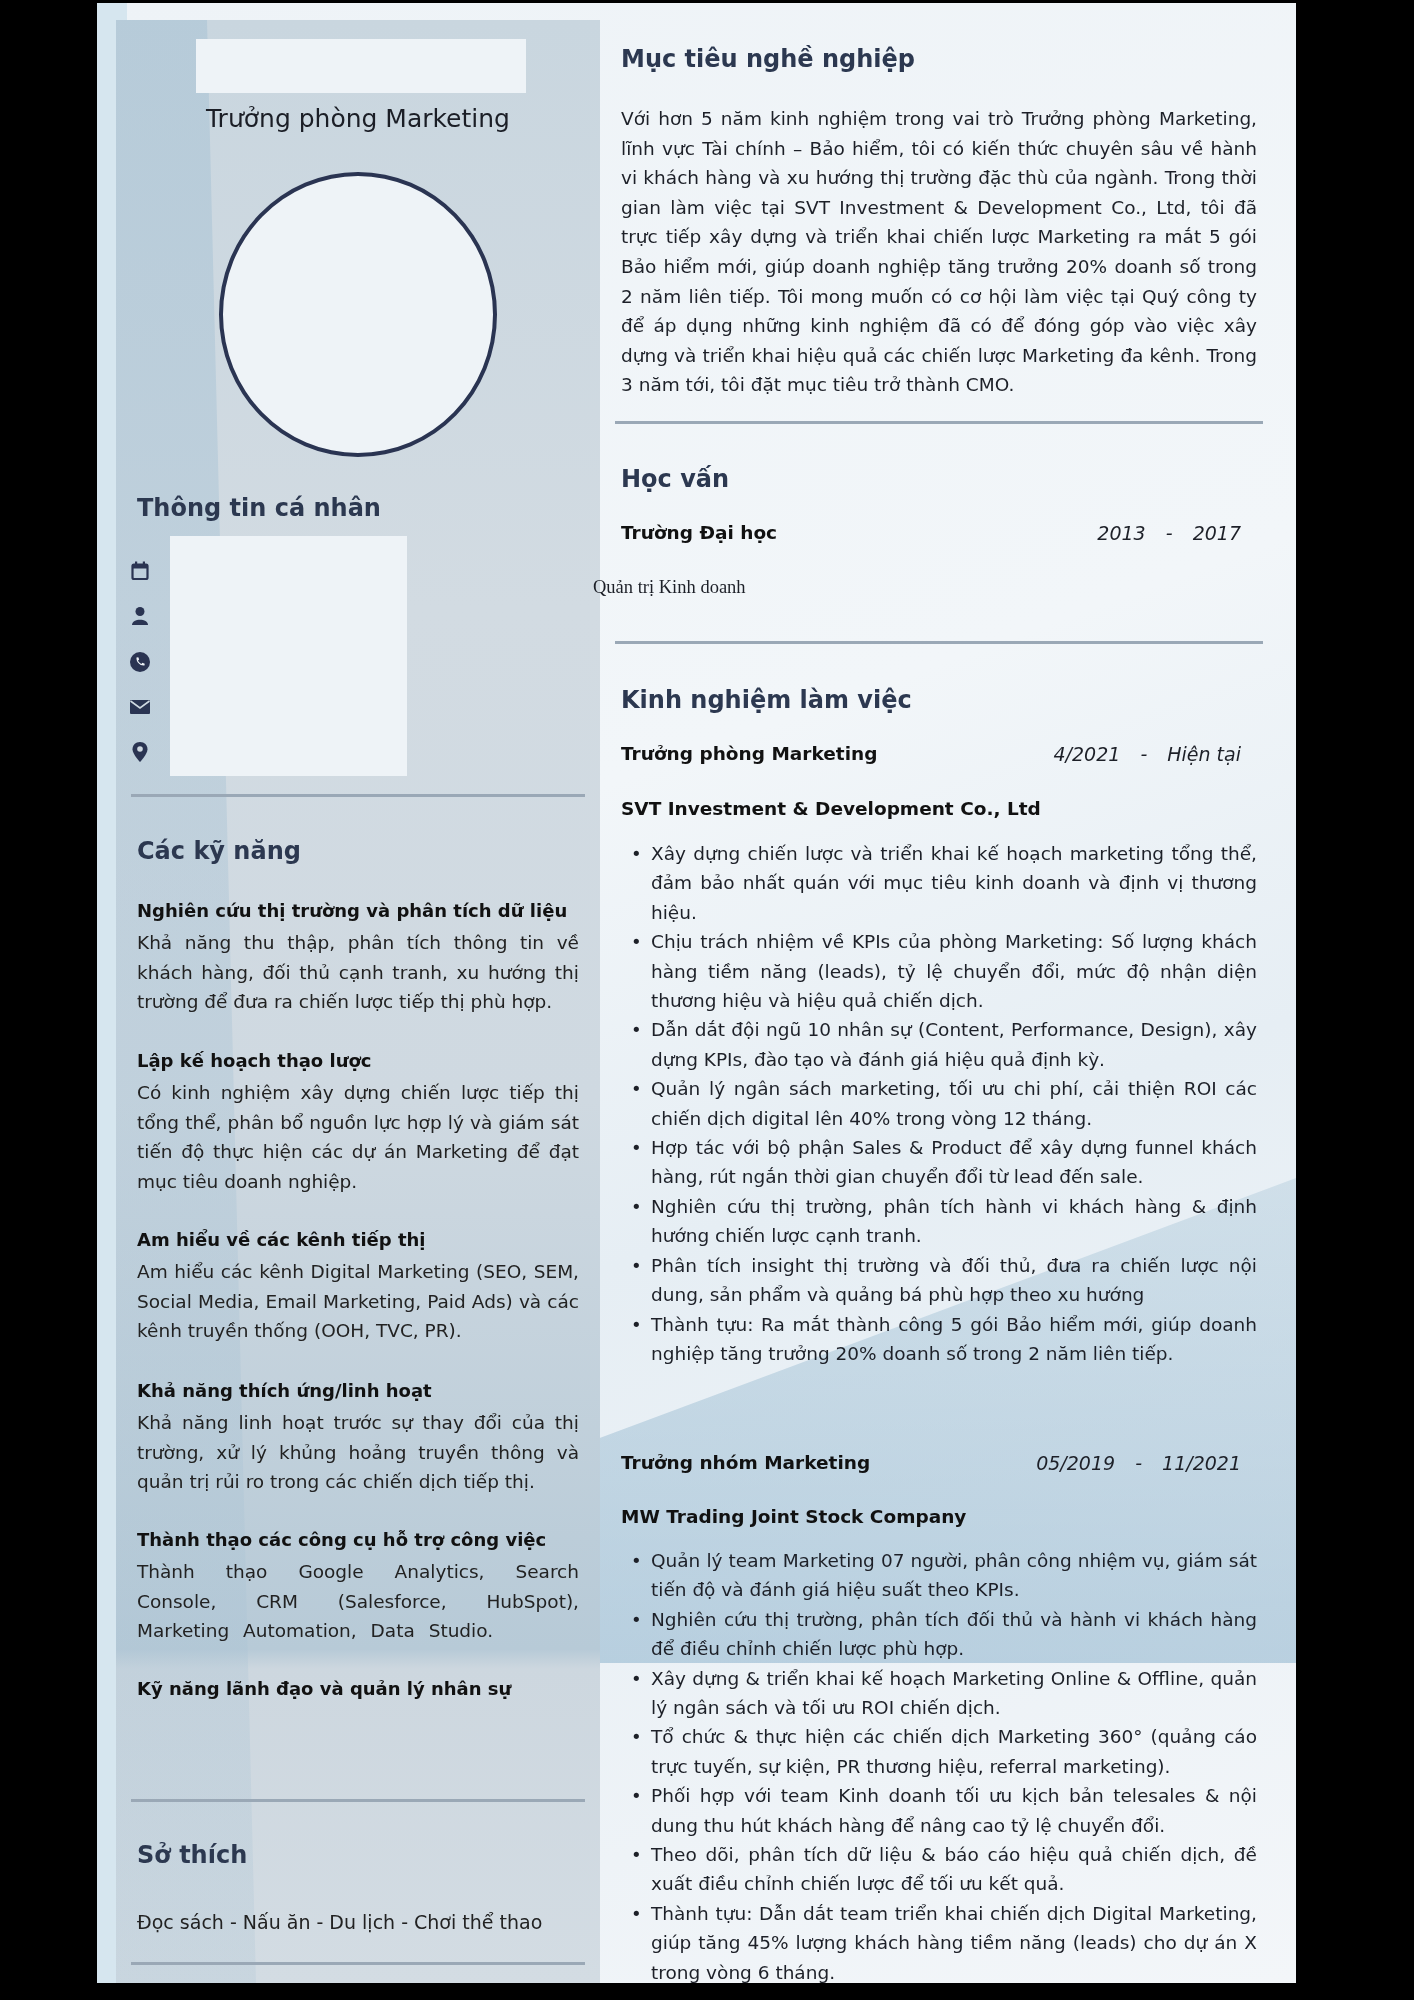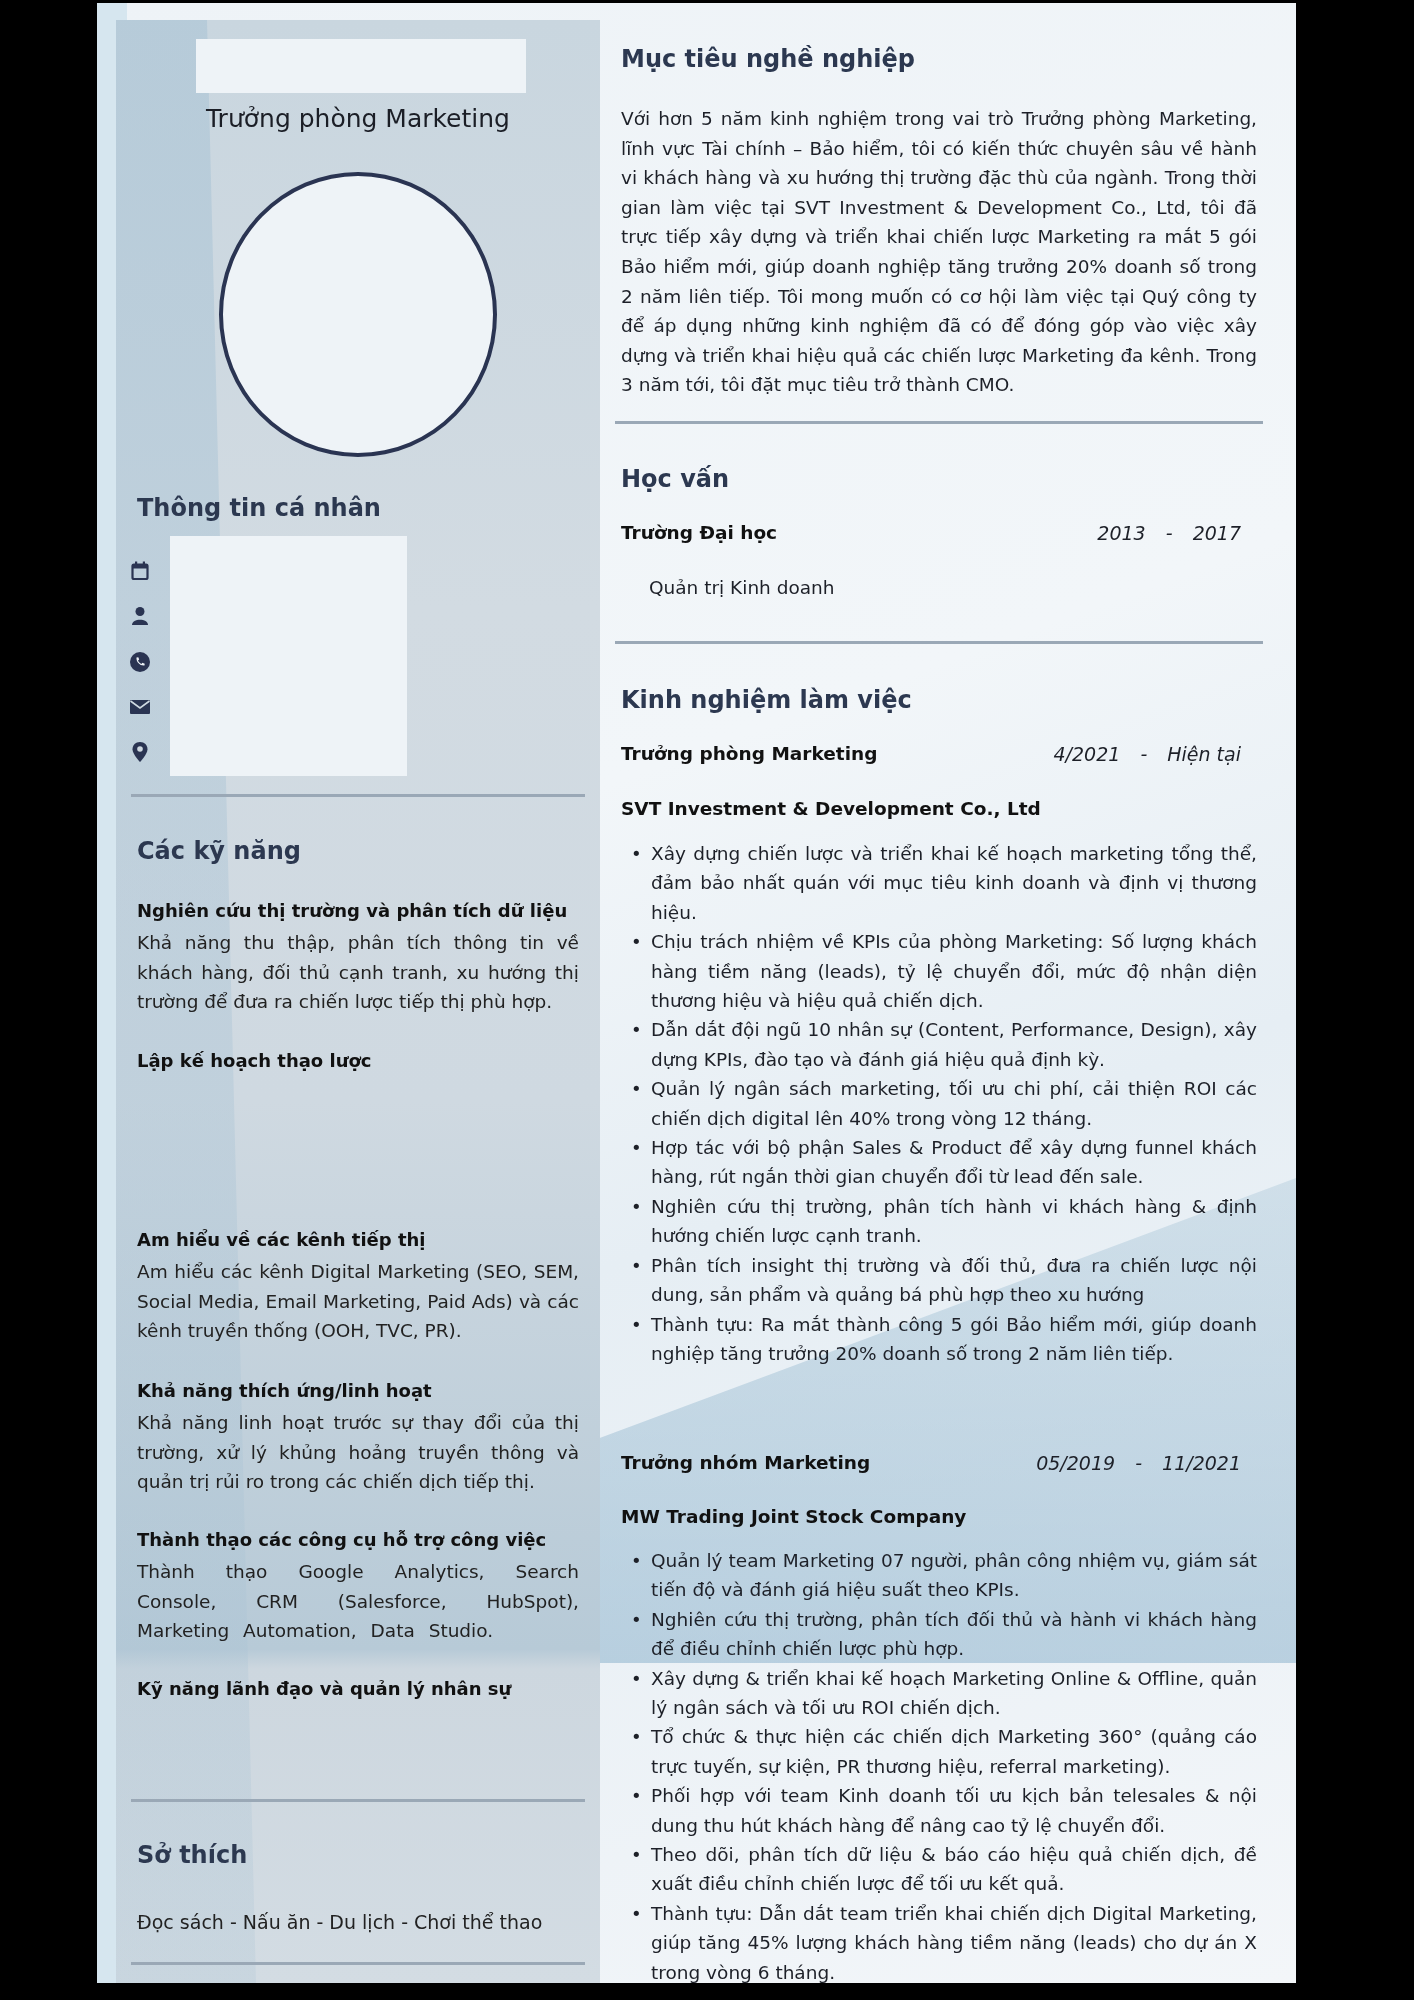--- a/index.html
+++ b/index.html
@@ -78,21 +78,21 @@
   }
   .objective {
     position: absolute; left: 524px; top: 101px; width: 636px; font-size: 18.5px;
     line-height: 29.6px; color: #1d2028; text-align: justify;
   }
   .right .divider, .page > .divider { left: 518px; width: 648px; }
   .row { position: absolute; left: 524px; width: 620px; display: flex; justify-content: space-between; }
   .row-title { font-size: 18.5px; font-weight: 700; color: #111; }
   .row-date { font-size: 19px; font-style: italic; color: #1d2028; }
   .row-date span { display: inline-block; }
-  .sub-plain { position: absolute; left: 552px; font-size: 18.5px; color: #1d2028; }
+  .sub-plain { position: absolute; left: 496px; font-size: 18.5px; color: #1d2028; font-family: Liberation Serif, serif; }
   .company { position: absolute; left: 524px; font-size: 18.5px; font-weight: 700; color: #111; }
   .bullets { position: absolute; left: 524px; width: 636px; list-style: none; }
   .bullets li {
     position: relative; padding-left: 30px; font-size: 18.5px; line-height: 29.4px;
     color: #1d2028; text-align: justify;
   }
   .bullets li::before {
     content: "•"; position: absolute; left: 10px; top: 0; font-size: 18px;
   }
 </style>
@@ -144,20 +144,21 @@
     <div class="info-box"></div>
 
     <div class="divider" style="top:774px"></div>
 
     <div class="left-heading skills-title">Các kỹ năng</div>
 
     <div class="skill-name" style="top:880px">Nghiên cứu thị trường và phân tích dữ liệu</div>
     <div class="skill-desc" style="top:908px">Khả năng thu thập, phân tích thông tin về khách hàng, đối thủ cạnh tranh, xu hướng thị trường để đưa ra chiến lược tiếp thị phù hợp.</div>
 
     <div class="skill-name" style="top:1030px">Lập kế hoạch thạo lược</div>
+    <div class="skill-desc" style="top:1058px">Có kinh nghiệm xây dựng chiến lược tiếp thị tổng thể, phân bổ nguồn lực hợp lý và giám sát tiến độ thực hiện các dự án Marketing để đạt mục tiêu doanh nghiệp.</div>
 
     <div class="skill-name" style="top:1209px">Am hiểu về các kênh tiếp thị</div>
     <div class="skill-desc" style="top:1237px">Am hiểu các kênh Digital Marketing (SEO, SEM, Social Media, Email Marketing, Paid Ads) và các kênh truyền thống (OOH, TVC, PR).</div>
 
     <div class="skill-name" style="top:1360px">Khả năng thích ứng/linh hoạt</div>
     <div class="skill-desc" style="top:1388px">Khả năng linh hoạt trước sự thay đổi của thị trường, xử lý khủng hoảng truyền thông và quản trị rủi ro trong các chiến dịch tiếp thị.</div>
 
     <div class="skill-name" style="top:1509px">Thành thạo các công cụ hỗ trợ công việc</div>
     <div class="skill-desc" style="top:1537px; word-spacing:8px">Thành thạo Google Analytics, Search Console, CRM (Salesforce, HubSpot), Marketing Automation, Data Studio.</div>
 

